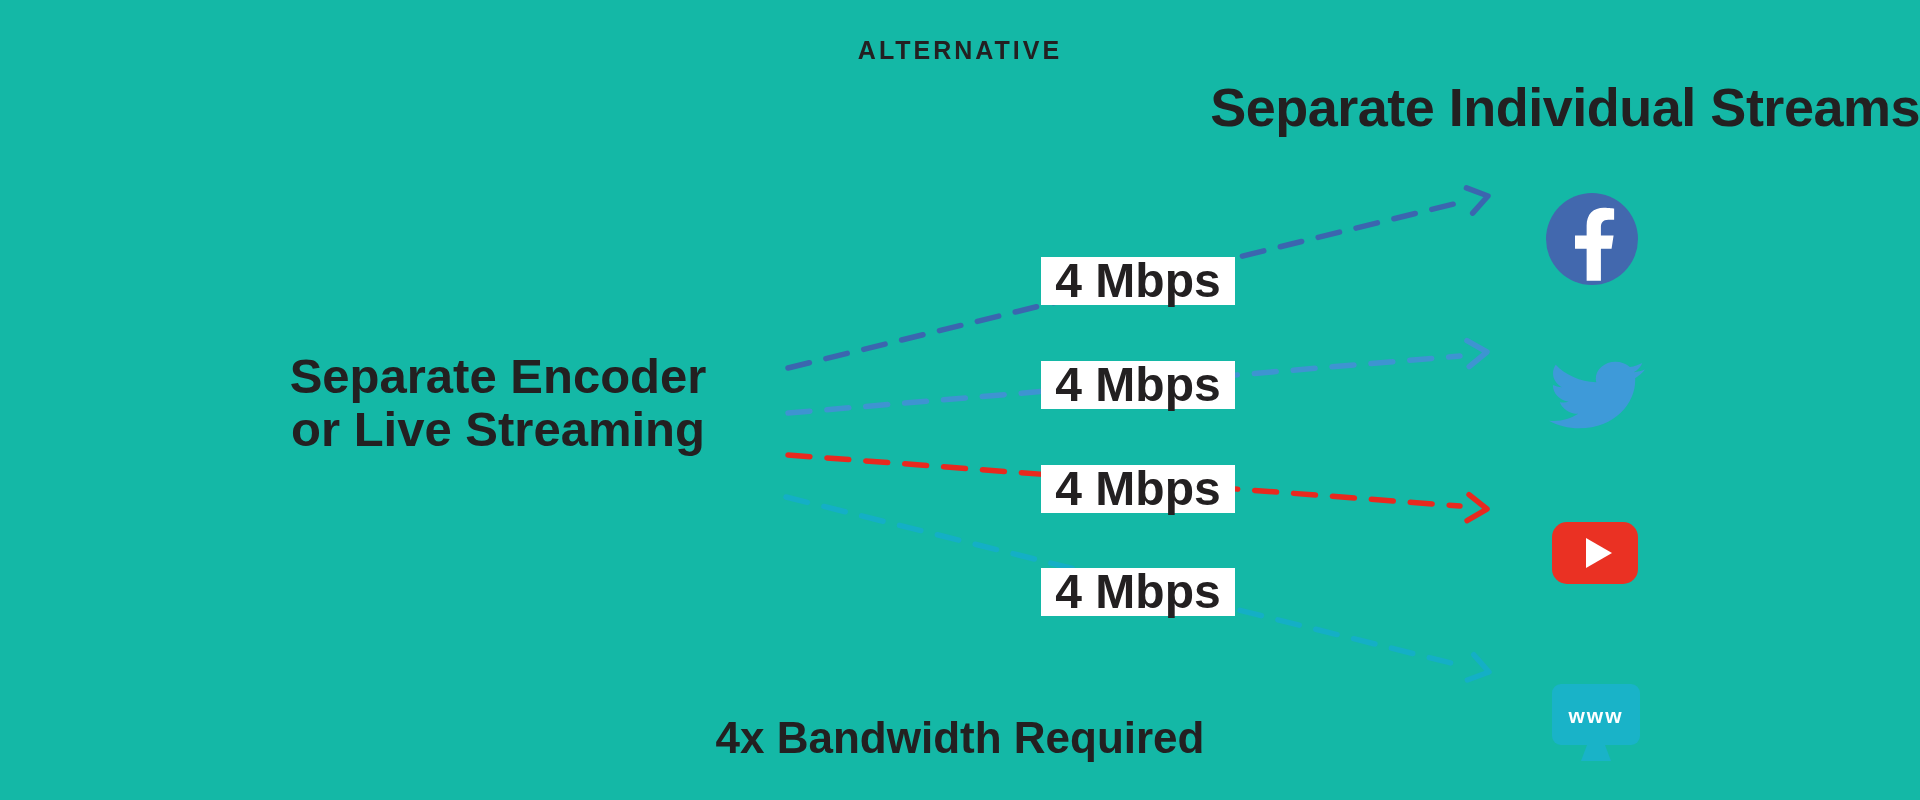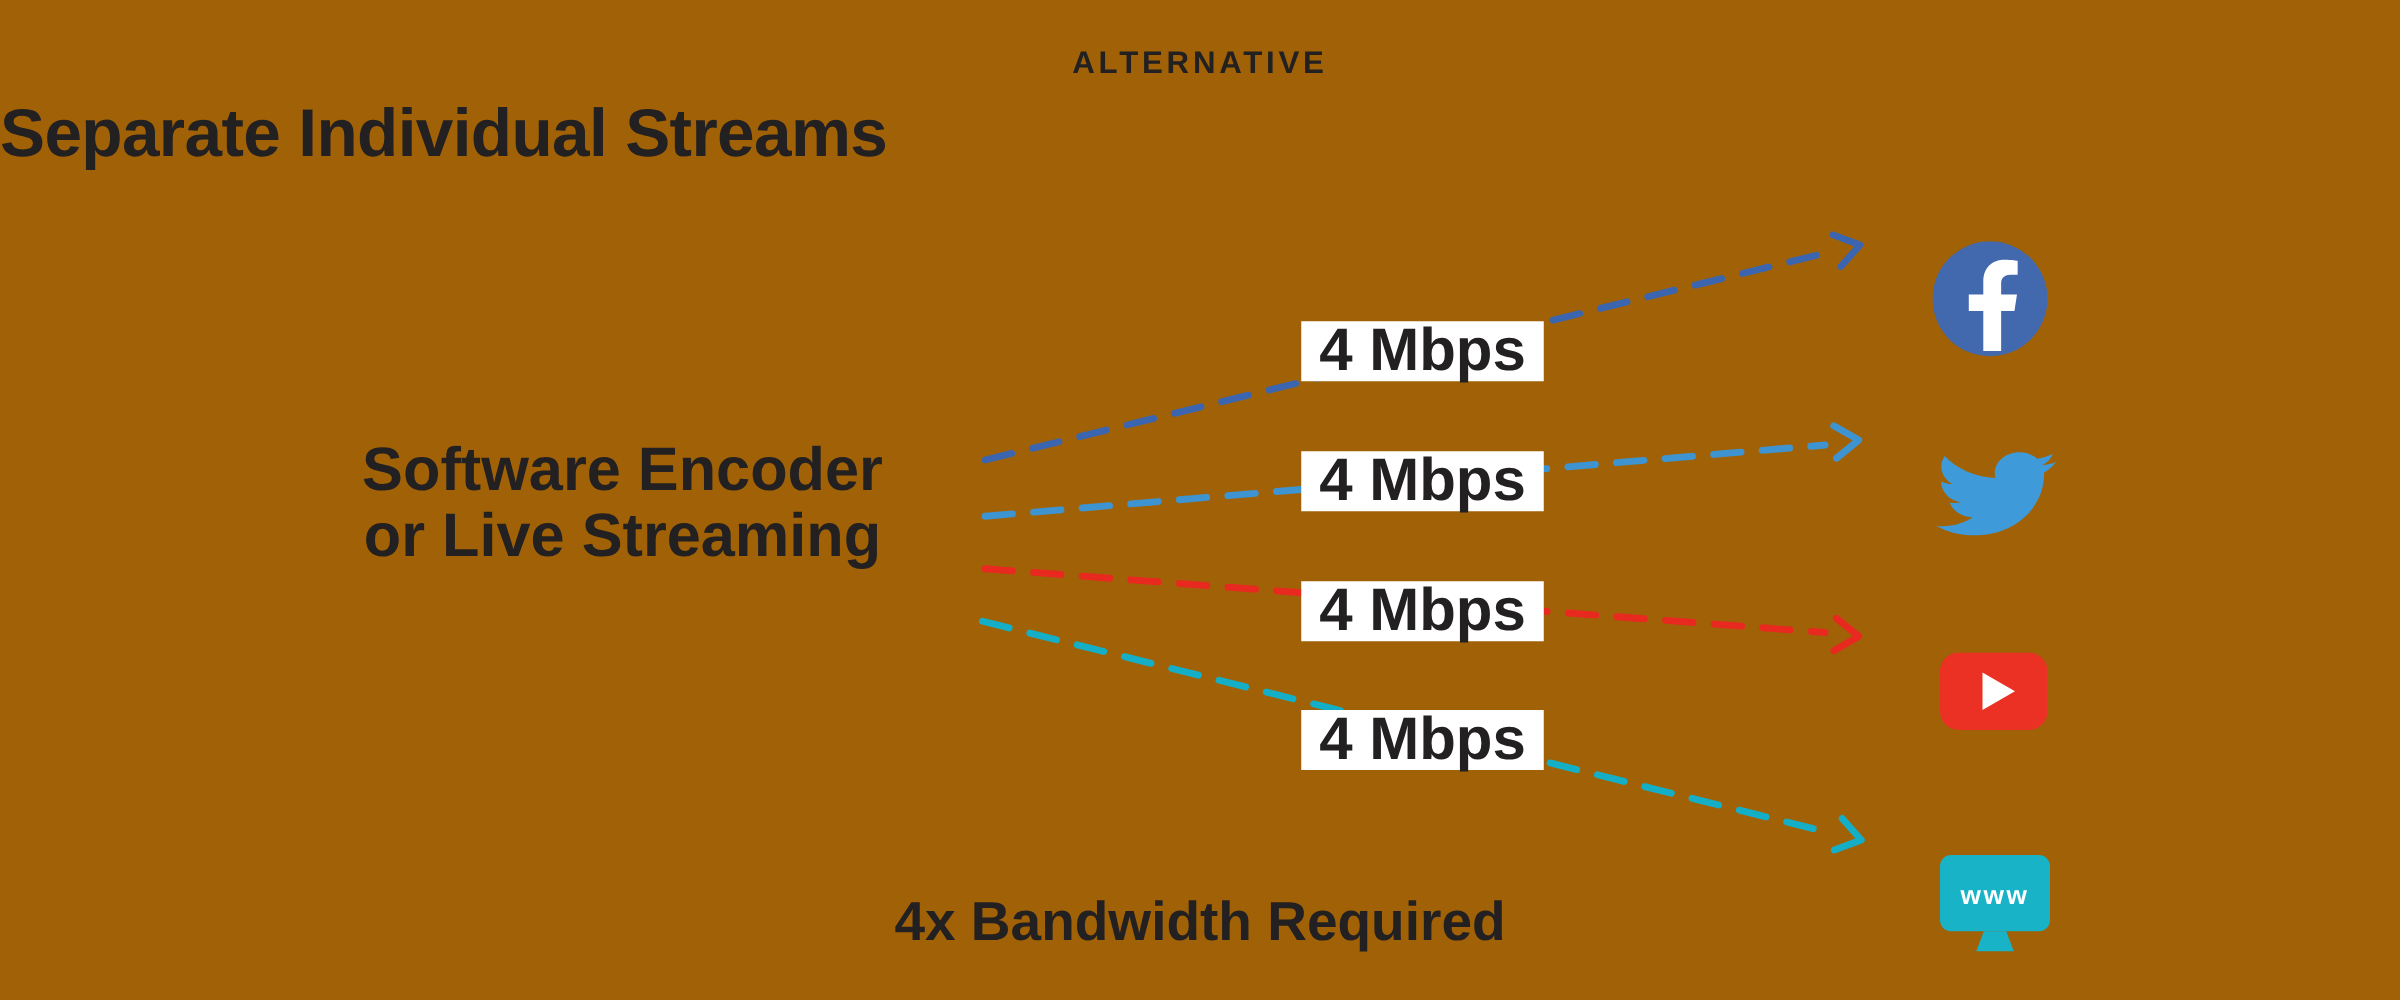--- a/index.html
+++ b/index.html
@@ -1,25 +1,25 @@
 <!DOCTYPE html>
 <html><head>
 <meta charset="utf-8">
 <style>
   html,body{margin:0;padding:0;background:#ffffff;}
   .canvas{
-    position:relative;width:1920px;height:800px;background:#a16207;overflow:hidden;
+    position:relative;width:1920px;height:800px;background:#14b8a6;overflow:hidden;
     font-family:"Liberation Sans", sans-serif;color:#232021;
   }
   .kicker{
     position:absolute;top:36px;left:0;width:1920px;text-align:center;
     font-size:25px;font-weight:700;letter-spacing:3px;color:#232021;
   }
   .title{
-    position:absolute;top:76px;left:0;width:1920px;text-align:left;
+    position:absolute;top:76px;left:0;width:1920px;text-align:right;
     font-size:54px;font-weight:700;letter-spacing:-0.5px;color:#232021;
   }
   .source-block{
     position:absolute;left:230px;top:350px;width:536px;text-align:center;
     font-size:49px;font-weight:700;line-height:53px;color:#232021;
   }
   .flow-svg{position:absolute;left:0;top:0;width:1920px;height:800px;}
   .bw-label{
     position:absolute;width:230px;text-align:center;left:1023px;
     font-size:48px;font-weight:700;line-height:48px;color:#232021;
@@ -41,21 +41,21 @@
 </style>
 </head>
 <body>
 
 <div class="canvas">
 
   <div class="kicker">ALTERNATIVE</div>
   <div class="title">Separate Individual Streams</div>
 
   <div class="source-block">
-    <div>Software Encoder</div>
+    <div>Separate Encoder</div>
     <div>or Live Streaming</div>
   </div>
 
   <svg class="flow-svg" viewBox="0 0 1920 800">
 
     <g>
       <path d="M788 368 L1462 202" fill="none" stroke-width="5.5" stroke-linecap="round" stroke-dasharray="22 17" stroke="#3B66AF"></path>
       <g transform="translate(1488,196) rotate(-13.8)">
         <path d="M-19 -13 L0 0 L-19 13" fill="none" stroke-width="5.5" stroke-linecap="round" stroke-linejoin="round" stroke="#3B66AF"></path>
       </g>

